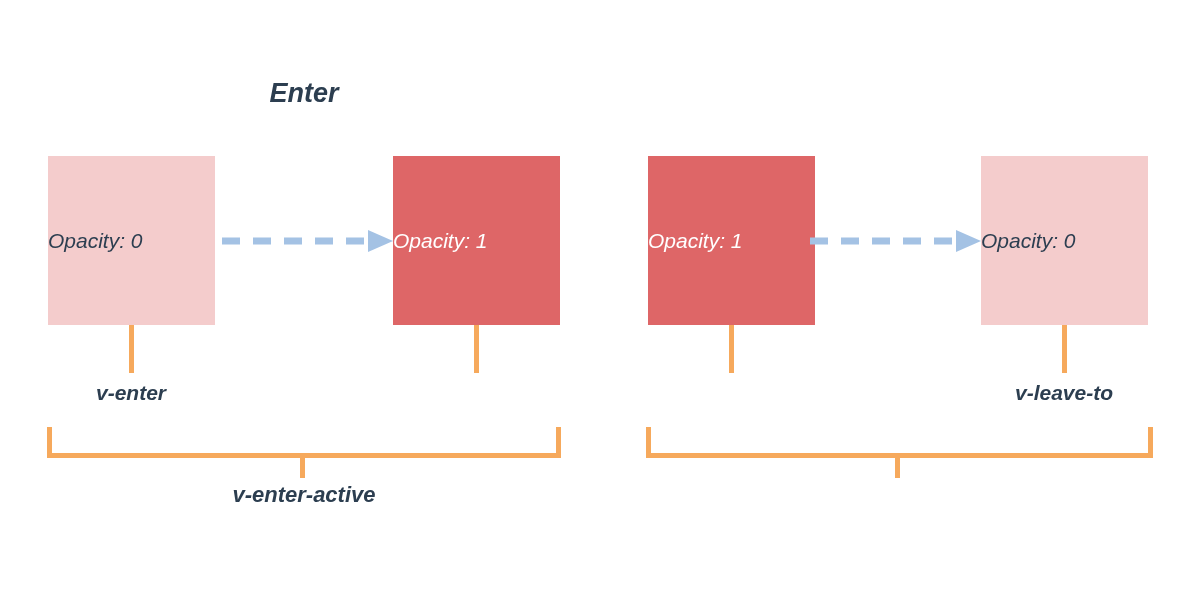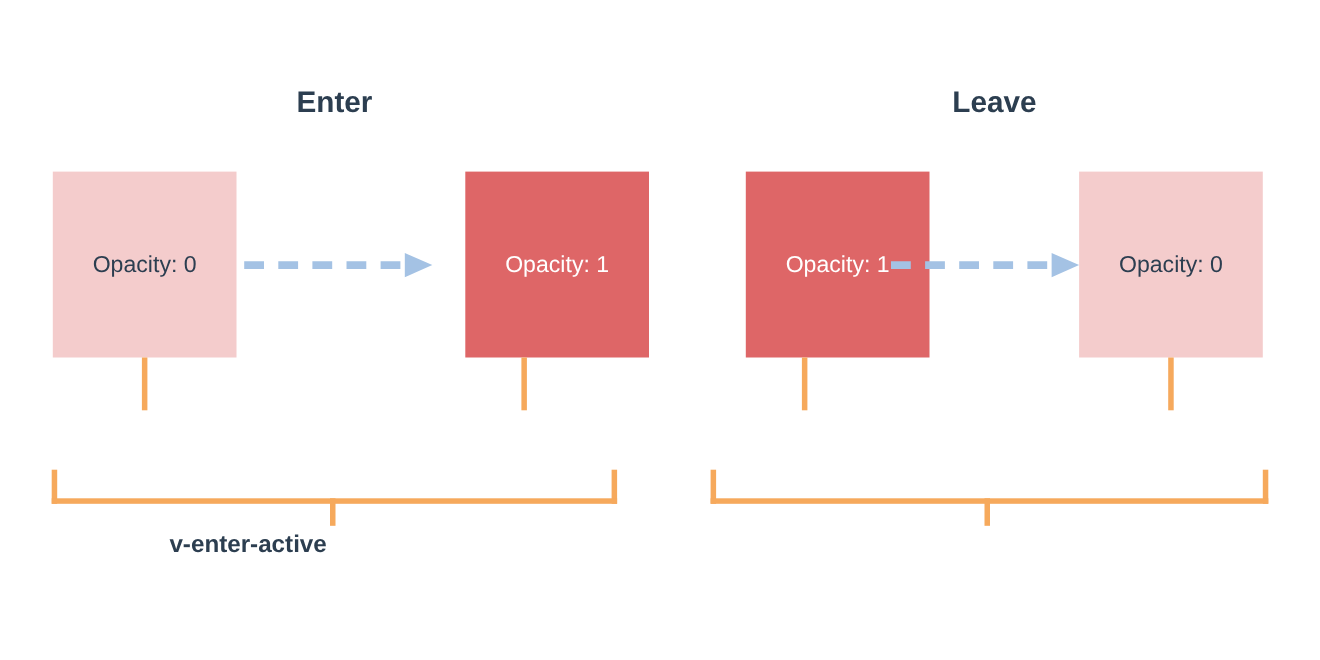--- a/index.html
+++ b/index.html
@@ -6,49 +6,49 @@
     margin: 0;
     padding: 0;
     font-family: "Liberation Sans", sans-serif;
   }
   .canvas {
     position: relative;
     width: 1200px;
     height: 600px;
     background: var(--background, #ffffff);
     overflow: hidden;
+    font-style: italic;
   }
   .title {
     position: absolute;
     top: 76px;
     width: 512px;
     text-align: center;
     font-size: 27px;
     font-weight: bold;
     color: var(--text_navy, #2c3e50);
     line-height: 34px;
   }
   .box {
     position: absolute;
     top: 156px;
     width: 167px;
     height: 169px;
     display: flex;
     align-items: center;
-    justify-content: center;
+    justify-content: flex-start;
     font-size: 21px;
   }
   .box.faded {
     background: var(--box_faded_pink, #f4cccc);
     color: var(--text_navy, #2c3e50);
   }
   .box.solid {
     background: var(--box_solid_red, #de6667);
     color: var(--text_white, #ffffff);
-    margin-left: 30px;
   }
   .arrow {
     position: absolute;
     top: 228px;
     width: 177px;
     height: 26px;
   }
   .arrow line {
     stroke: var(--arrow_blue, #a4c2e4);
     stroke-width: 7;
@@ -87,20 +87,21 @@
   }
   .bracket-tick {
     top: 453px;
     width: 5px;
     height: 25px;
   }
   .active-label {
     position: absolute;
     top: 482px;
     width: 300px;
+    text-align: center;
     font-size: 22px;
     font-weight: bold;
     color: var(--text_navy, #2c3e50);
   }
 </style>
 </head>
 <body>
 
 <div class="canvas">
 
@@ -115,46 +116,47 @@
     <polygon points="150,2 175,13 150,24"></polygon>
   </svg>
 
   <div class="box solid" style="left:393px">
     <span>Opacity: 1</span>
   </div>
 
   <div class="connector" style="left:129px"></div>
   <div class="connector" style="left:474px"></div>
 
+  <div class="state-label" style="left:41px">v-enter</div>
 
   <div class="bracket-part bracket-end" style="left:47px"></div>
   <div class="bracket-part bracket-end" style="left:556px"></div>
   <div class="bracket-part bracket-bar" style="left:47px; width:514px"></div>
   <div class="bracket-part bracket-tick" style="left:300px"></div>
 
   <div class="active-label" style="left:154px">v-enter-active</div>
 
-  <div class="title" style="left:648px">Leave</div>
 
   <div class="box solid" style="left:648px">
     <span>Opacity: 1</span>
   </div>
 
   <svg class="arrow" style="left:806px" viewBox="0 0 177 26">
     <line x1="4" y1="13" x2="148" y2="13" stroke-dasharray="18 13"></line>
     <polygon points="150,2 175,13 150,24"></polygon>
   </svg>
 
   <div class="box faded" style="left:981px">
     <span>Opacity: 0</span>
   </div>
 
   <div class="connector" style="left:729px"></div>
   <div class="connector" style="left:1062px"></div>
 
+  <div class="state-label" style="left:974px">v-leave-to</div>
 
   <div class="bracket-part bracket-end" style="left:646px"></div>
   <div class="bracket-part bracket-end" style="left:1148px"></div>
   <div class="bracket-part bracket-bar" style="left:646px; width:507px"></div>
   <div class="bracket-part bracket-tick" style="left:895px"></div>
 
 
 </div>
 
 </body></html>

